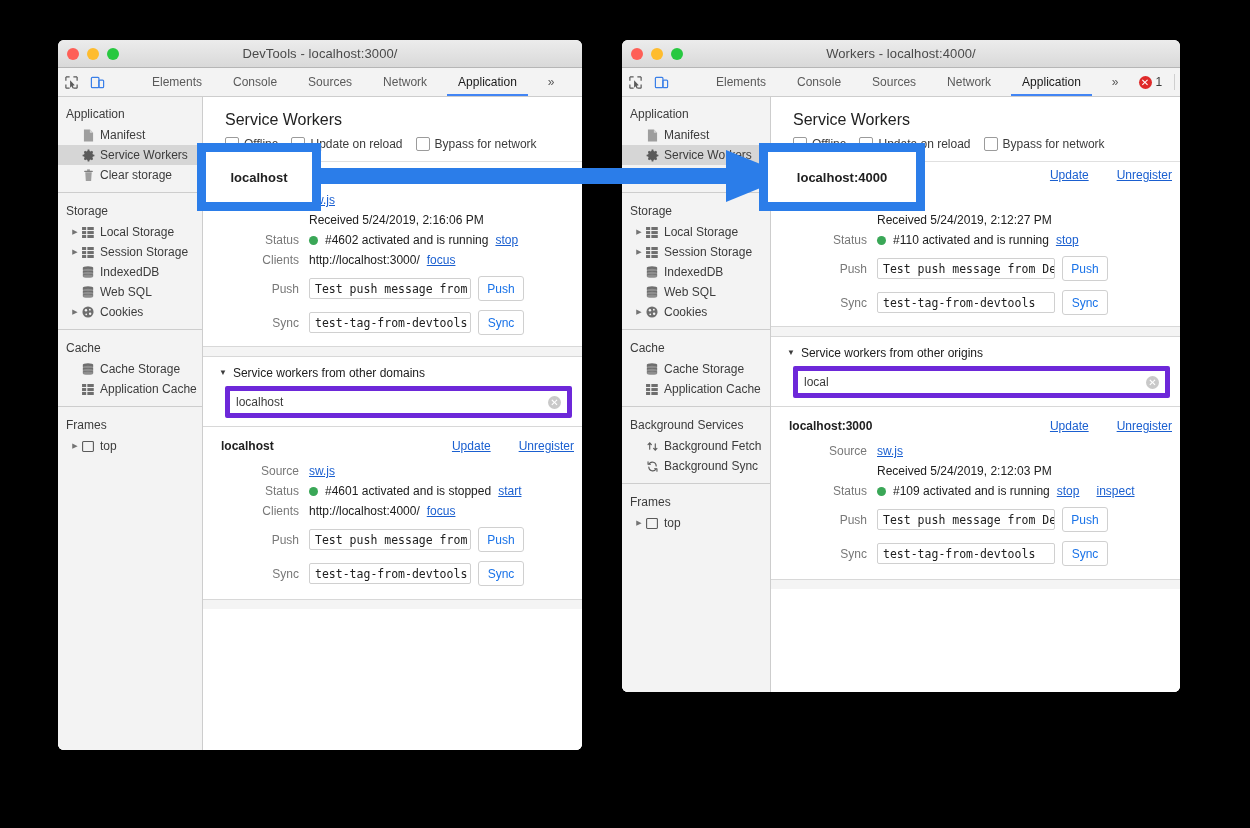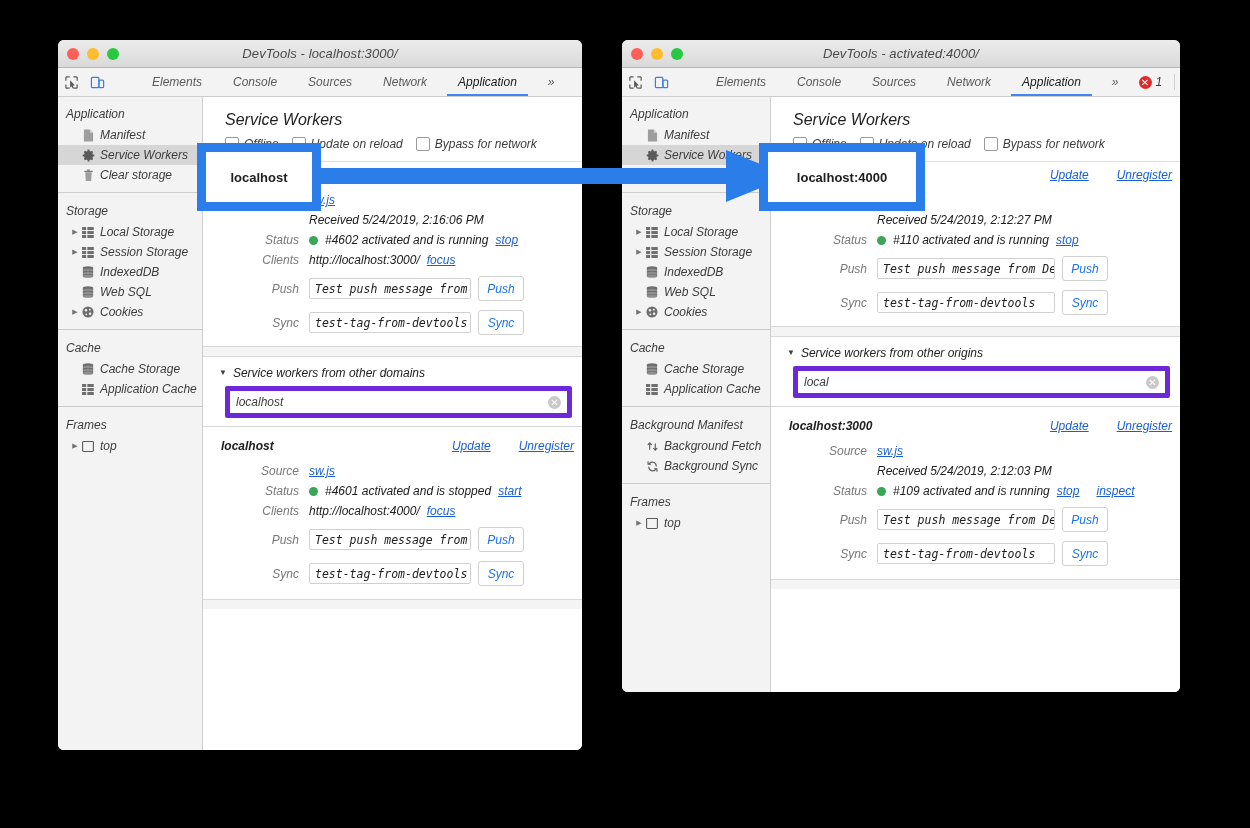--- a/index.html
+++ b/index.html
@@ -13,21 +13,20 @@
   }
   .stage{position:absolute;left:0;top:0;width:1250px;height:828px;}
 
   
   .win{
     position:absolute;
     background:#ffffff;
     border-radius:6px;
     overflow:hidden;
     box-shadow:0 6px 26px rgba(0,0,0,.55);
-    font-style:italic;
   }
   .titlebar{
     height:27px;
     background:linear-gradient(#ececec,#d9d9d9);
     border-bottom:1px solid #b6b6b6;
     position:relative;
     display:flex;align-items:center;justify-content:center;
   }
   .title-text{
     font-size:13px;color:#4a4a4a;letter-spacing:.1px;
@@ -499,21 +498,21 @@
     </div>
   </div>
 
   <div class="win" id="win-right" style="left:622px;top:40px;width:558px;height:652px;">
     <div class="titlebar">
       <div class="traffic">
         <span class="dot red"></span>
         <span class="dot yellow"></span>
         <span class="dot green"></span>
       </div>
-      <span class="title-text">DevTools - activated:4000/</span>
+      <span class="title-text">Workers - localhost:4000/</span>
     </div>
     <div class="dt-toolbar">
       <div class="tb-icon">
         <svg width="15" height="15" viewBox="0 0 16 16">
             <path d="M2 2h4M2 2v4M14 2h-4M14 2v4M2 14h4M2 14v-4M14 14h-4M14 14v-4" stroke="#5a5a5a" stroke-width="1.3" fill="none"></path>
             <path d="M6.5 5.5l5 5.5-2.2.4 1.1 2.3-1.2.6-1.1-2.3-1.6 1.5z" fill="#5a5a5a"></path>
           </svg>
       </div>
       <div class="tb-icon">
         <svg width="15" height="15" viewBox="0 0 16 16">
@@ -677,21 +676,21 @@
                 <rect x="0" y="4.4" width="4.5" height="3.3" fill="#6e6e6e"></rect>
                 <rect x="5.8" y="4.4" width="7" height="3.3" fill="#6e6e6e"></rect>
                 <rect x="0" y="8.7" width="4.5" height="3.3" fill="#6e6e6e"></rect>
                 <rect x="5.8" y="8.7" width="7" height="3.3" fill="#6e6e6e"></rect>
               </svg>
           </span>
           <span>Application Cache</span>
         </div>
 
         <div class="sb-sep"></div>
-        <div class="sb-group-title">Background Manifest</div>
+        <div class="sb-group-title">Background Services</div>
         <div class="sb-item">
           <span class="arrow"></span>
           <span class="ico">
             <svg width="13" height="13" viewBox="0 0 14 14">
                 <path d="M4 10V3M4 3L2.2 5M4 3l1.8 2" stroke="#5a5a5a" stroke-width="1.2" fill="none" stroke-linecap="round"></path>
                 <path d="M10 4v7M10 11l1.8-2M10 11l-1.8-2" stroke="#5a5a5a" stroke-width="1.2" fill="none" stroke-linecap="round"></path>
               </svg>
           </span>
           <span>Background Fetch</span>
         </div>

